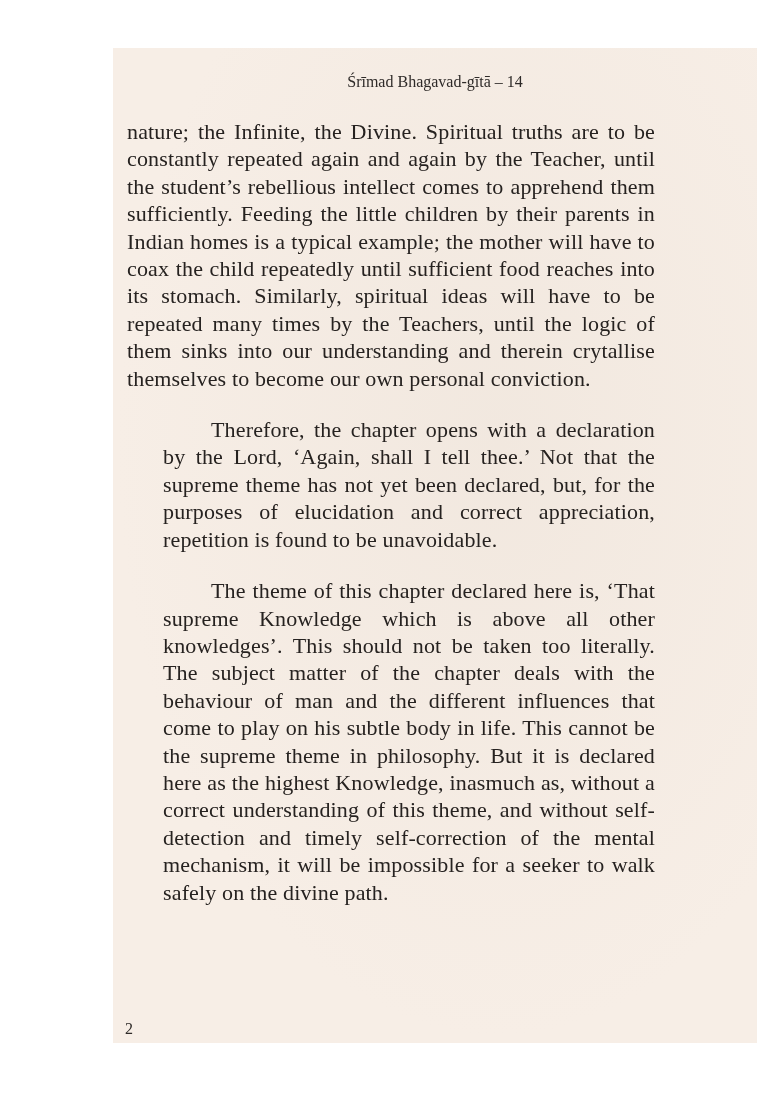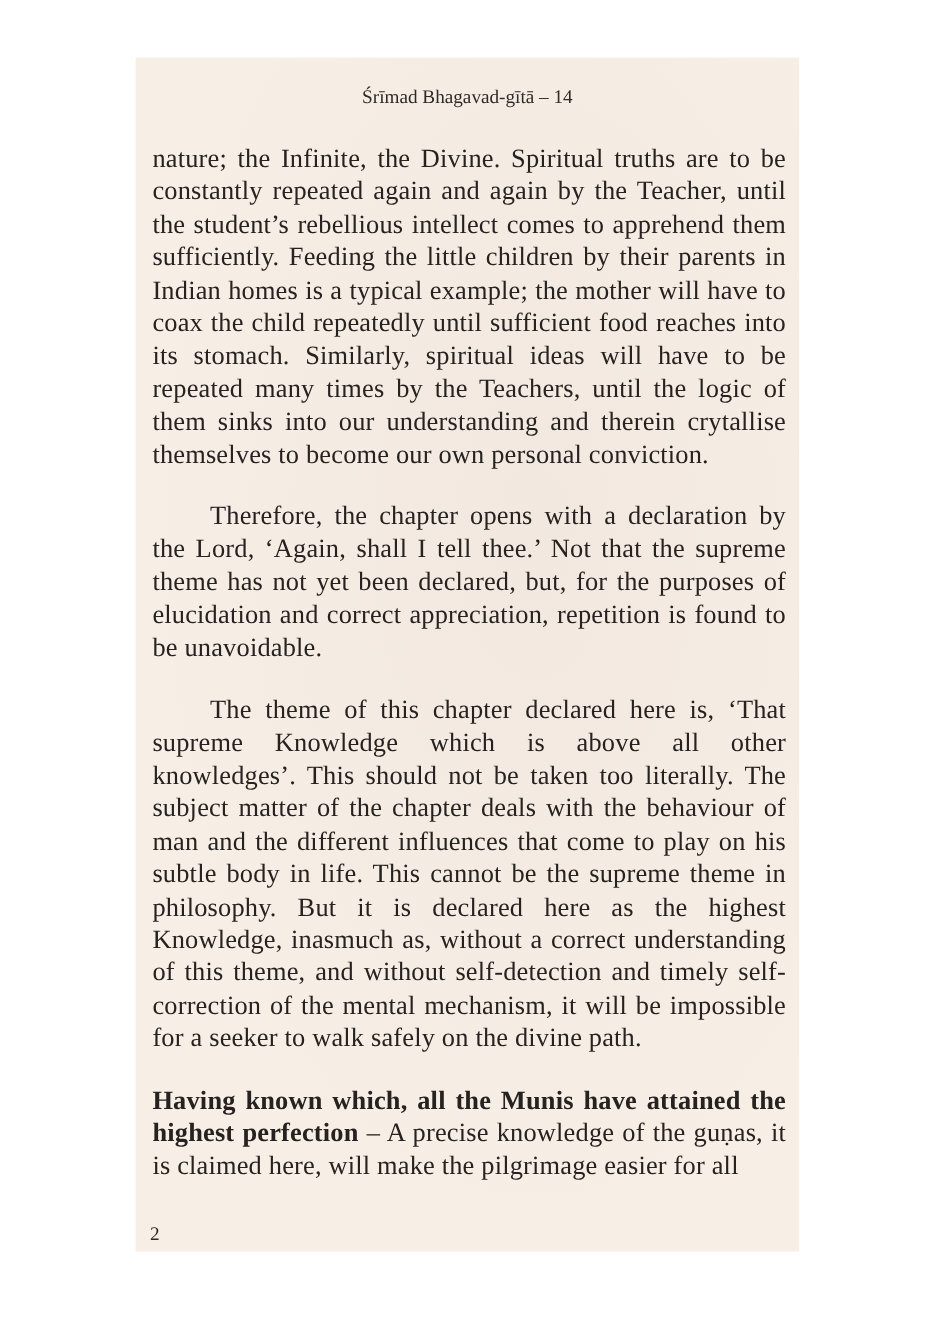--- a/index.html
+++ b/index.html
@@ -5,21 +5,21 @@
     html, body { margin: 0; padding: 0; }
     body {
       width: 780px; height: 1108px;
       background: #ffffff;
       position: relative;
       overflow: hidden;
     }
     .page {
       position: absolute;
       left: 113px; top: 48px;
-      width: 553px; height: 995px;
+      width: 644px; height: 995px;
       background: #f7eee6;
       background-image: radial-gradient(ellipse at 60% 40%, rgba(236,226,216,0.5), rgba(247,238,230,0) 70%);
     }
     .header {
       position: absolute;
       left: 0; right: 0; top: 25px;
       text-align: center;
       font-family: "Liberation Serif", "DejaVu Serif", serif;
       font-size: 16px;
       color: #2e2a28;
@@ -29,37 +29,36 @@
       left: 14px; width: 528px; top: 70px;
       font-family: "Liberation Serif", "DejaVu Serif", serif;
       font-size: 22px;
       line-height: 27.4px;
       color: #262220;
       text-align: justify;
       letter-spacing: 0.15px;
     }
     .para { margin: 0; text-align: justify; }
     .para + .para { margin-top: 24px; }
-    .indent { text-indent: 48px; }
+    .indent { text-indent: 48px; margin-left: 36px; }
     .bold { font-weight: bold; }
     .folio {
       position: absolute;
       left: 12px; top: 972px;
       font-family: "Liberation Serif", "DejaVu Serif", serif;
       font-size: 16px;
       color: #2e2a28;
     }
   </style>
 </head>
 <body>
 
 <div class="page">
   <div class="header">Śrīmad Bhagavad-gītā – 14</div>
 
   <div class="body-text">
     <p class="para">nature; the Infinite, the Divine. Spiritual truths are to be constantly repeated again and again by the Teacher, until the student’s rebellious intellect comes to apprehend them sufficiently. Feeding the little children by their parents in Indian homes is a typical example; the mother will have to coax the child repeatedly until sufficient food reaches into its stomach. Similarly, spiritual ideas will have to be repeated many times by the Teachers, until the logic of them sinks into our understanding and therein crytallise themselves to become our own personal conviction.</p>
     <p class="para indent">Therefore, the chapter opens with a declaration by the Lord, ‘Again, shall I tell thee.’ Not that the supreme theme has not yet been declared, but, for the purposes of elucidation and correct appreciation, repetition is found to be unavoidable.</p>
     <p class="para indent">The theme of this chapter declared here is, ‘That supreme Knowledge which is above all other knowledges’. This should not be taken too literally. The subject matter of the chapter deals with the behaviour of man and the different influences that come to play on his subtle body in life. This cannot be the supreme theme in philosophy. But it is declared here as the highest Knowledge, inasmuch as, without a correct understanding of this theme, and without self-detection and timely self-correction of the mental mechanism, it will be impossible for a seeker to walk safely on the divine path.</p>
-    <p class="para"><span class="bold">Having known which, all the Munis have attained the highest perfection</span><span> – A precise knowledge of the guṇas, it is claimed here, will make the pilgrimage easier for all</span></p>
   </div>
 
   <div class="folio">2</div>
 </div>
 
 </body></html>

